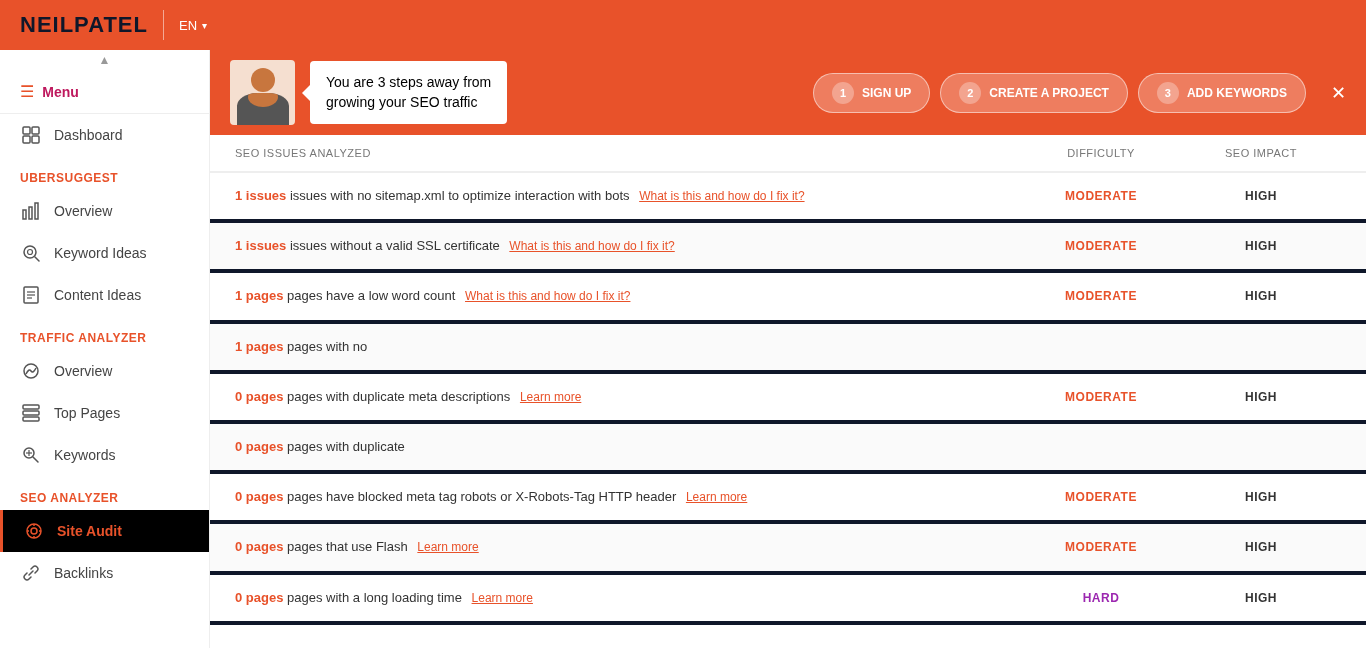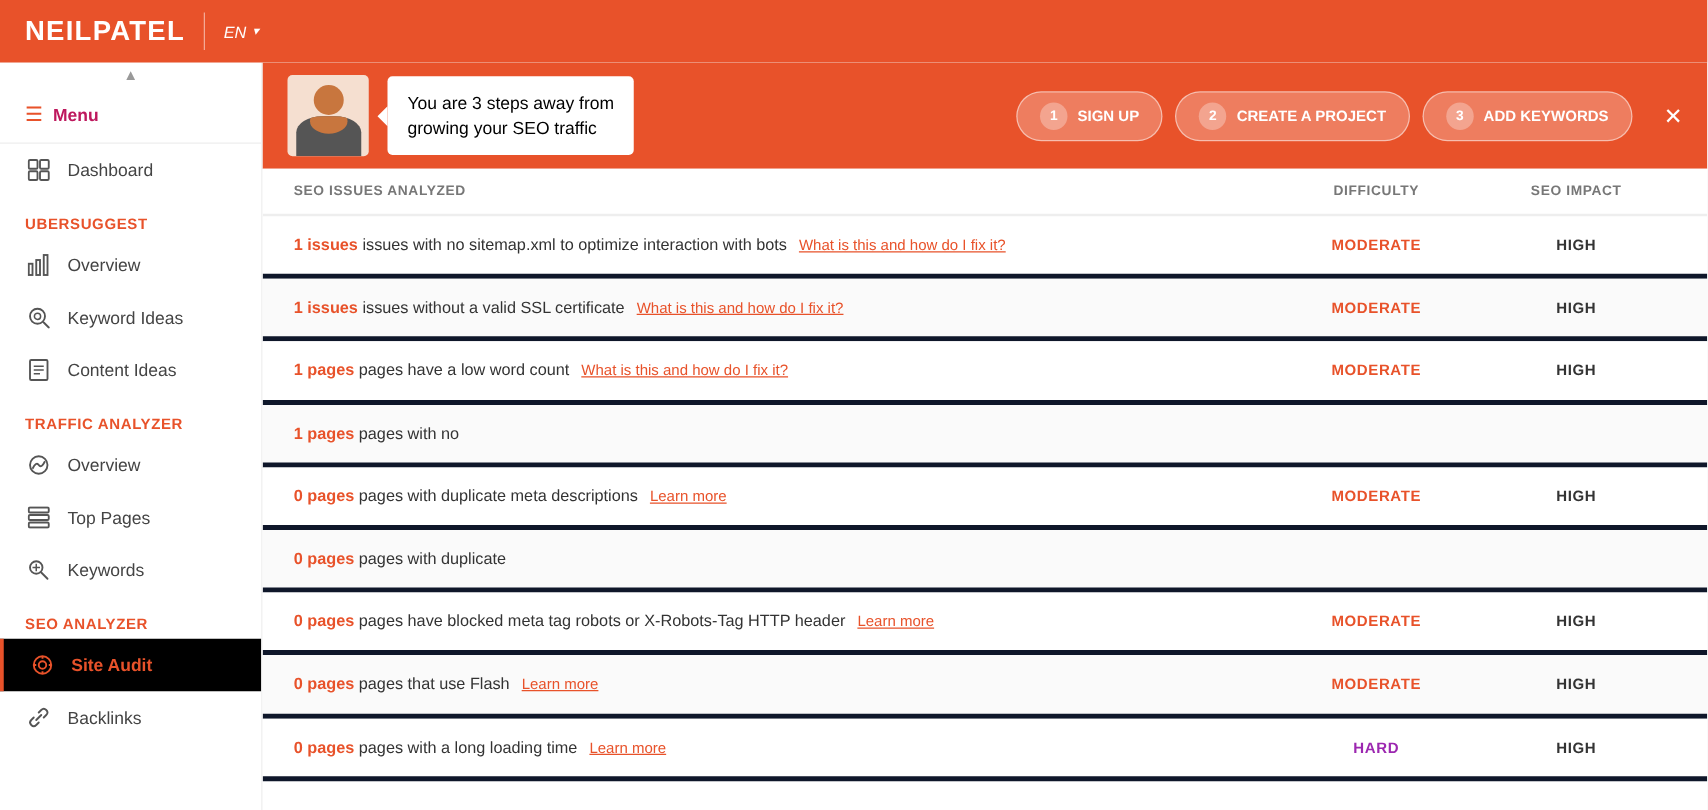--- a/index.html
+++ b/index.html
@@ -8,39 +8,38 @@
     
     .header {
       background: #e8522a;
       height: 50px;
       display: flex;
       align-items: center;
       padding: 0 20px;
       position: relative;
     }
     .logo {
-      color: #ffffff;
+      color: #0f172a;
       font-weight: 900;
       font-size: 22px;
       letter-spacing: 1px;
     }
     .header-divider {
       width: 1px;
       height: 30px;
       background: rgba(255,255,255,0.5);
       margin: 0 15px;
     }
     .lang-selector {
       color: white;
       font-size: 13px;
       display: flex;
       align-items: center;
       gap: 5px;
       cursor: pointer;
-      font-style: italic;
     }
     .lang-selector .chevron { font-size: 10px; }
 
     
     .layout {
       display: flex;
       height: 598px;
     }
 
     
@@ -181,21 +180,21 @@
       display: grid;
       grid-template-columns: 1fr 160px 160px;
       padding: 12px 25px;
       background: white;
       border-bottom: 2px solid #eee;
       position: sticky;
       top: 0;
     }
     .col-header {
       font-size: 11px;
-      font-weight: bold;
+      font-weight: normal;
       color: #777;
       letter-spacing: 0.5px;
       text-transform: uppercase;
     }
     .col-header.center { text-align: center; }
 
     .table-row {
       display: grid;
       grid-template-columns: 1fr 160px 160px;
       padding: 14px 25px;

